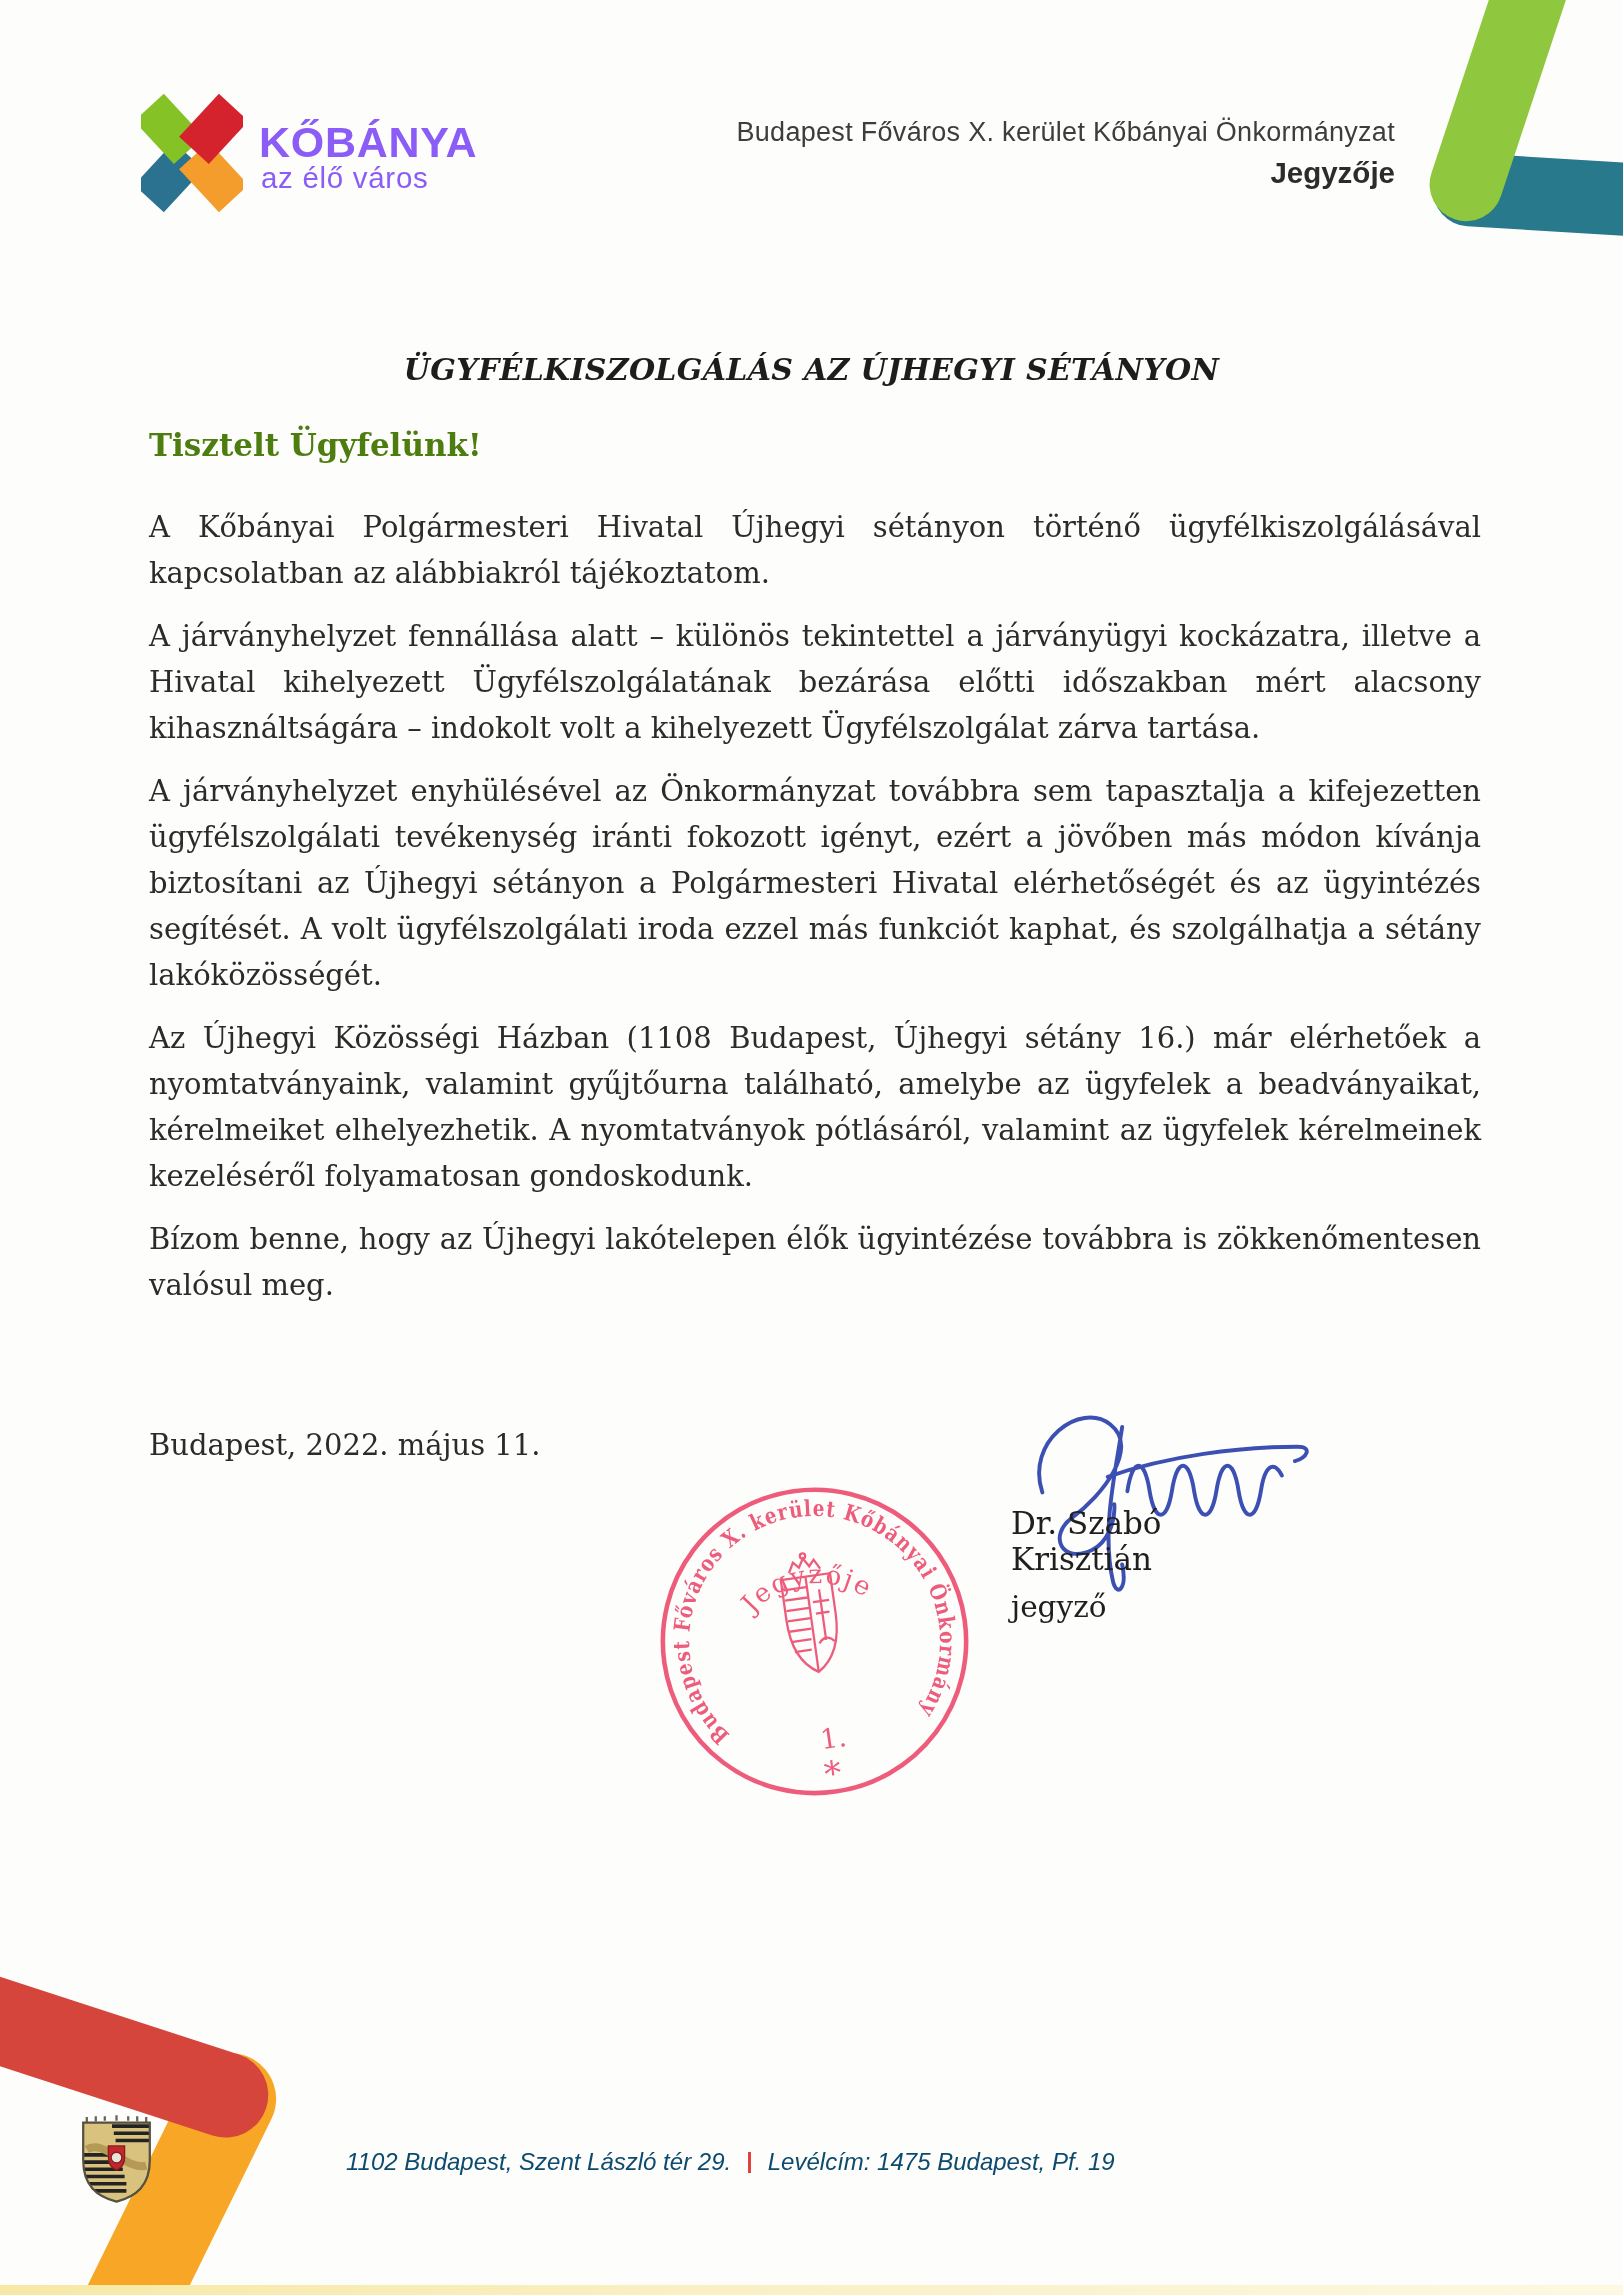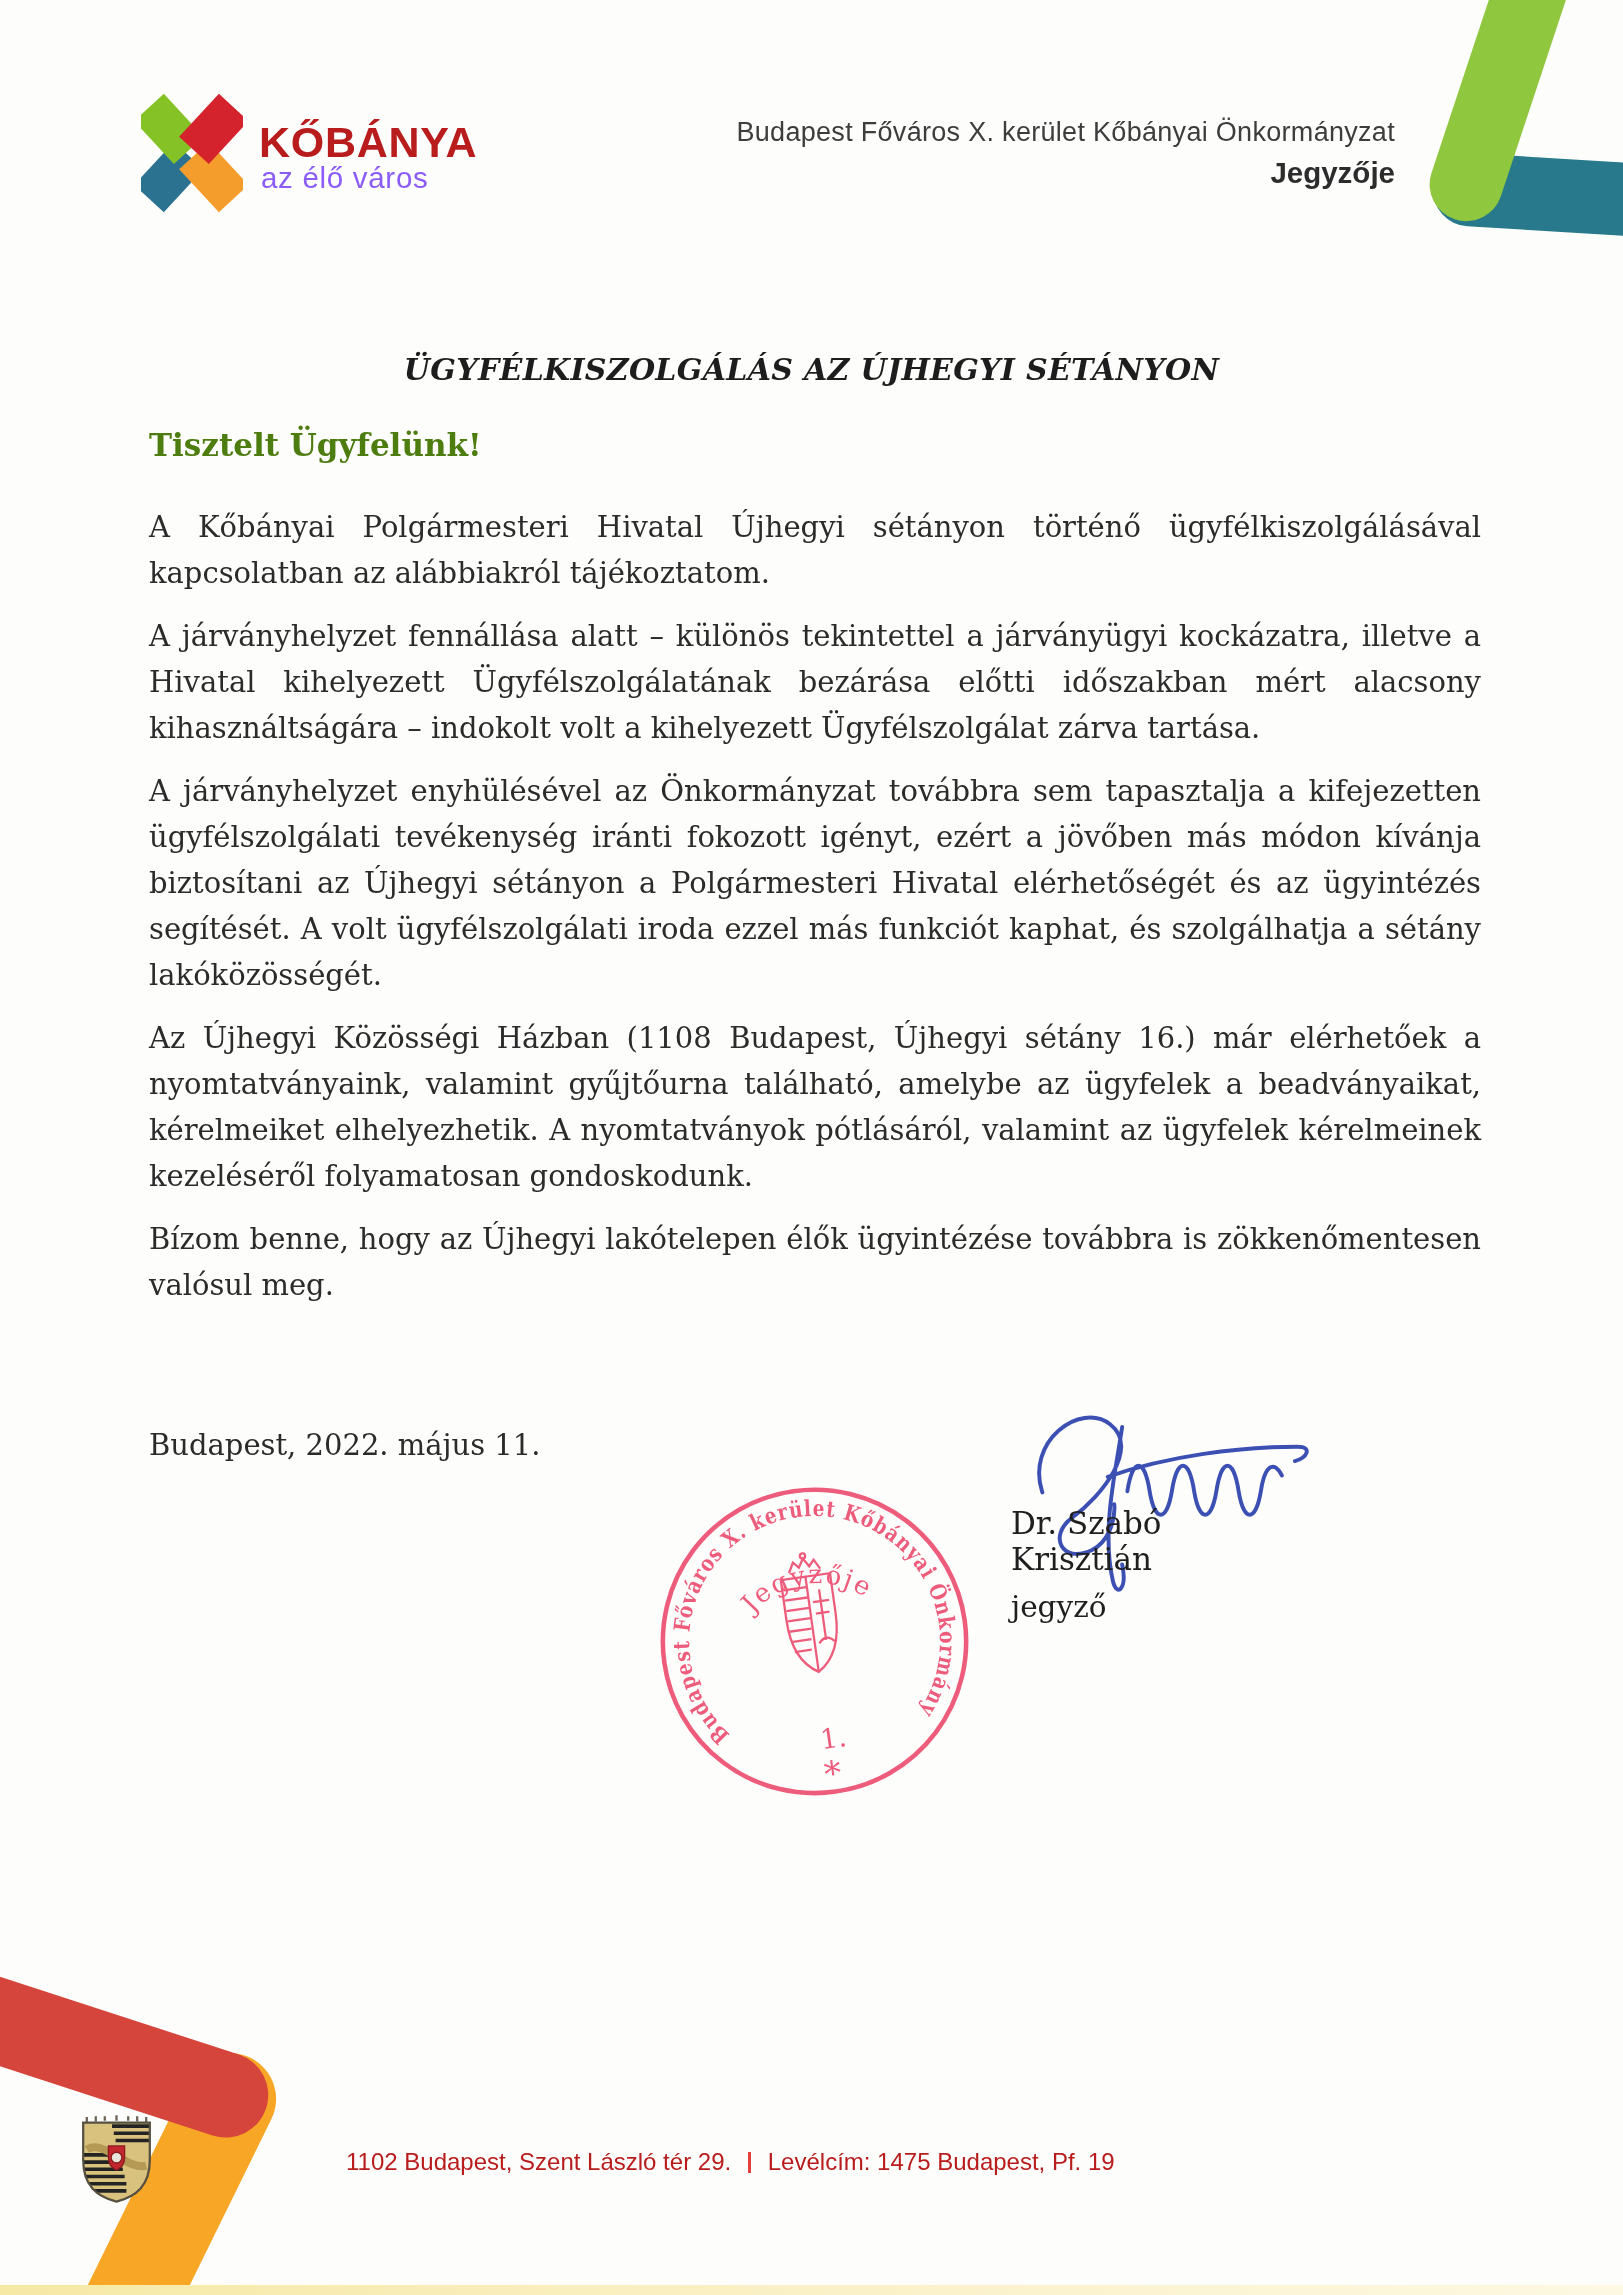--- a/index.html
+++ b/index.html
@@ -9,21 +9,21 @@
     background:#fdfdfc;
     overflow:hidden;
     font-family:"DejaVu Serif",serif;
     color:#2b2b2b;
   }
   
   .logo-mark{position:absolute;left:141px;top:93px;}
   .brand{
     position:absolute;left:259px;top:118px;
     font-family:"Liberation Sans",sans-serif;font-weight:bold;
-    font-size:43px;letter-spacing:0.7px;color:#b91c1c;
+    font-size:43px;letter-spacing:0.7px;color:#8b5cf6;
   }
   .tagline{
     position:absolute;left:261px;top:161px;
     font-family:"Liberation Sans",sans-serif;
     font-size:29.5px;color:#8b5cf6;letter-spacing:0.7px;
   }
   .header-right{
     position:absolute;right:228px;top:117px;
     text-align:right;font-family:"Liberation Sans",sans-serif;
   }
@@ -52,21 +52,21 @@
     text-align:left;font-size:31px;color:#1f1f1f;
   }
   .signer-role{margin-top:13px;font-size:29.5px;}
   
   .stamp{position:absolute;left:651px;top:1478px;opacity:.92;}
   
   .footer-ribbons{position:absolute;left:0;top:1964px;}
   .footer-shield{position:absolute;left:76px;top:2112px;}
   .footer-text{
     position:absolute;left:346px;top:2148px;
-    font-family:"Liberation Sans",sans-serif;font-size:24px;color:#b91c1c;
+    font-family:"Liberation Sans",sans-serif;font-size:24px;color:#0c4a6e;font-style:italic;
   }
   .footer-row{display:flex;align-items:center;gap:17px;margin-bottom:10.5px;white-space:nowrap;}
   .sep{width:2.6px;height:21px;background:#e2403a;display:inline-block;}
   .bottom-strip{
     position:absolute;left:0;bottom:0;width:100%;height:10.5px;
     background:linear-gradient(90deg,#f6e9a6 0%,#faf0c4 45%,#fdf8e2 100%);
   }
 </style>
 </head>
 <body>

